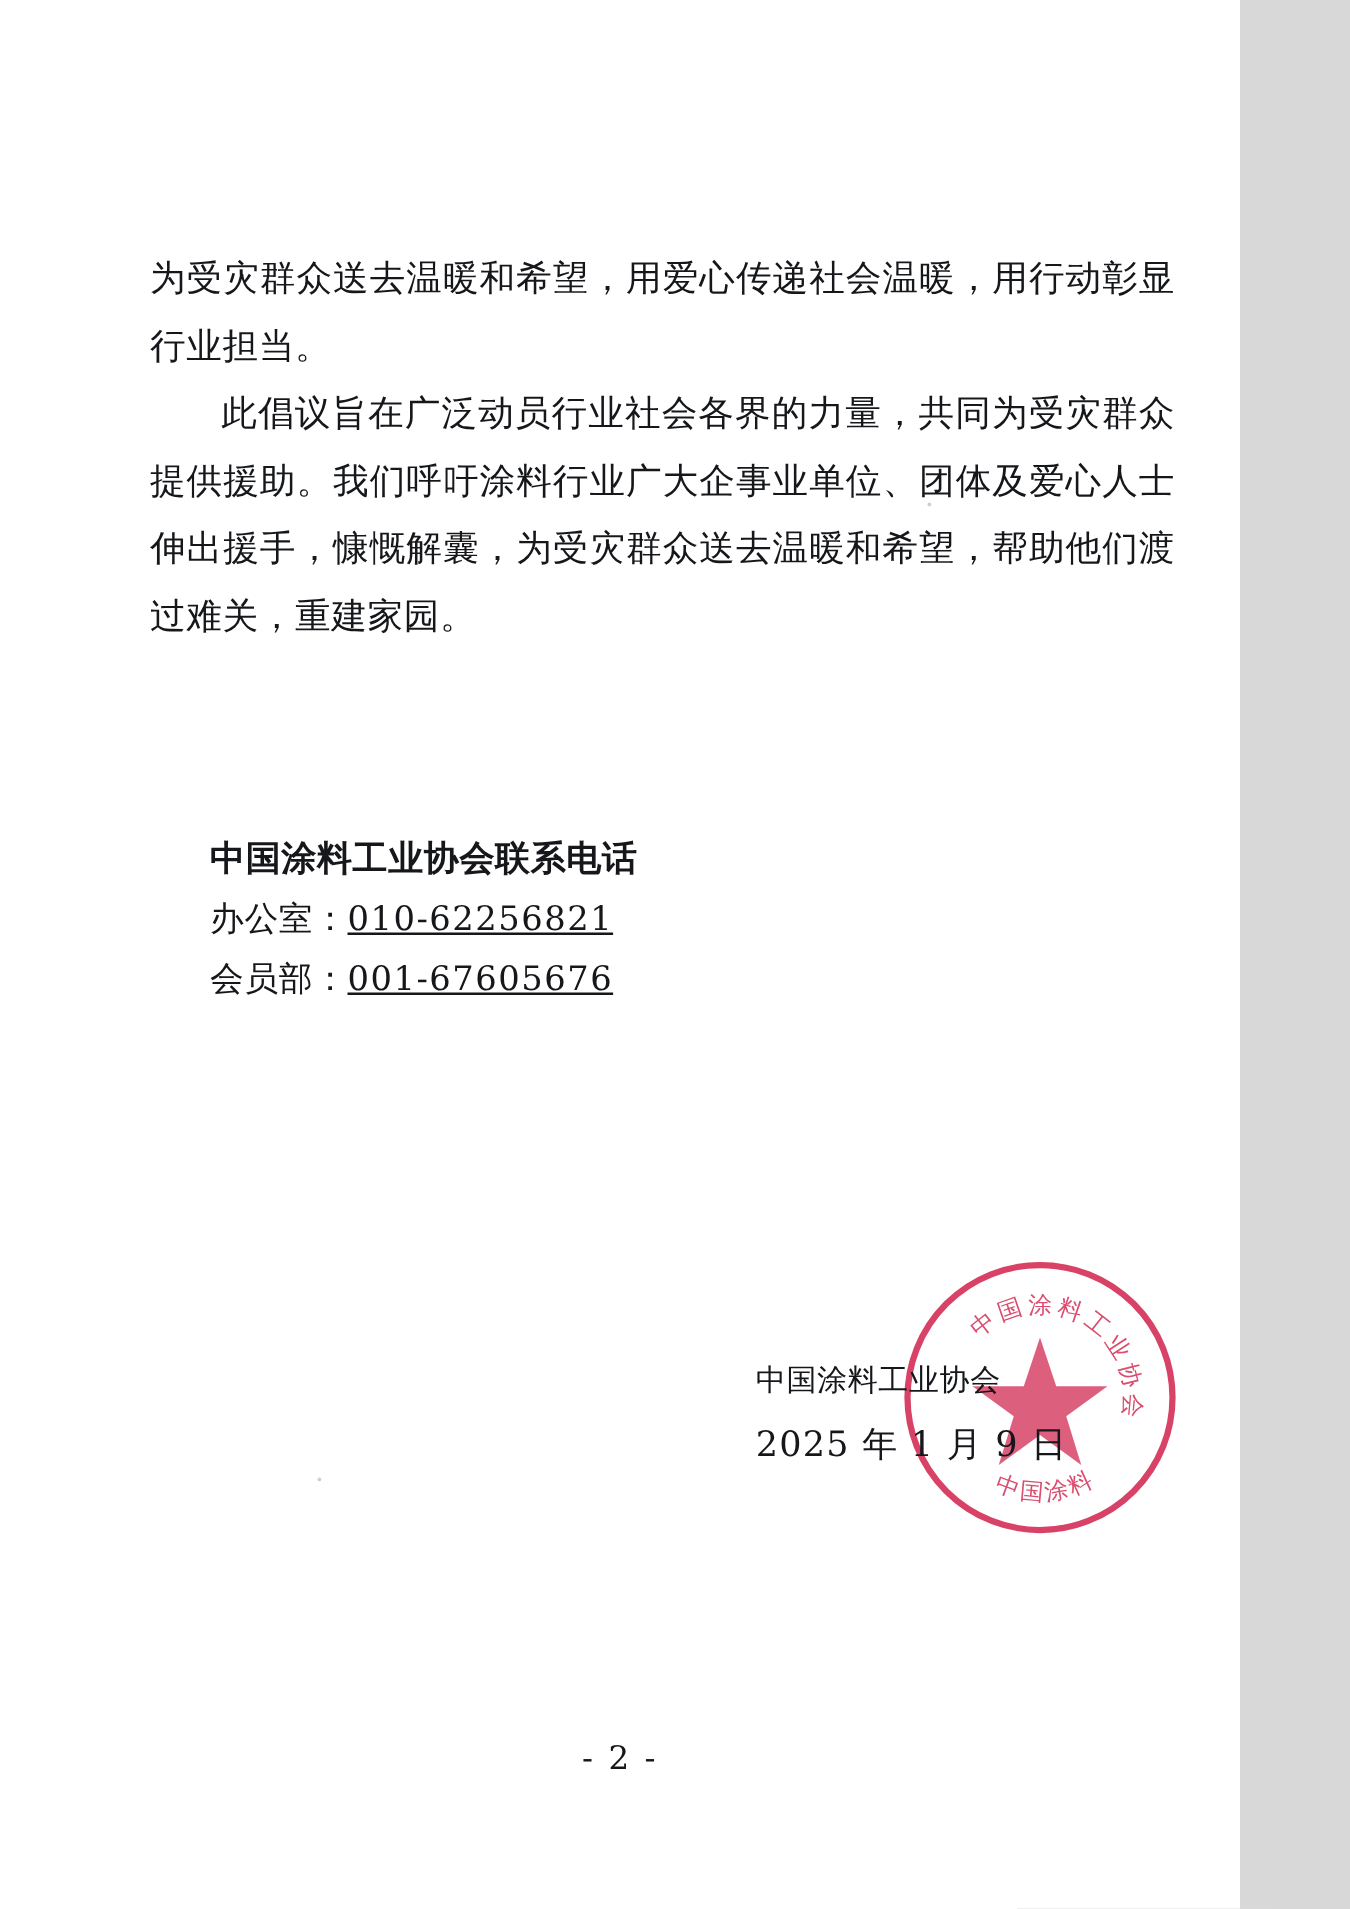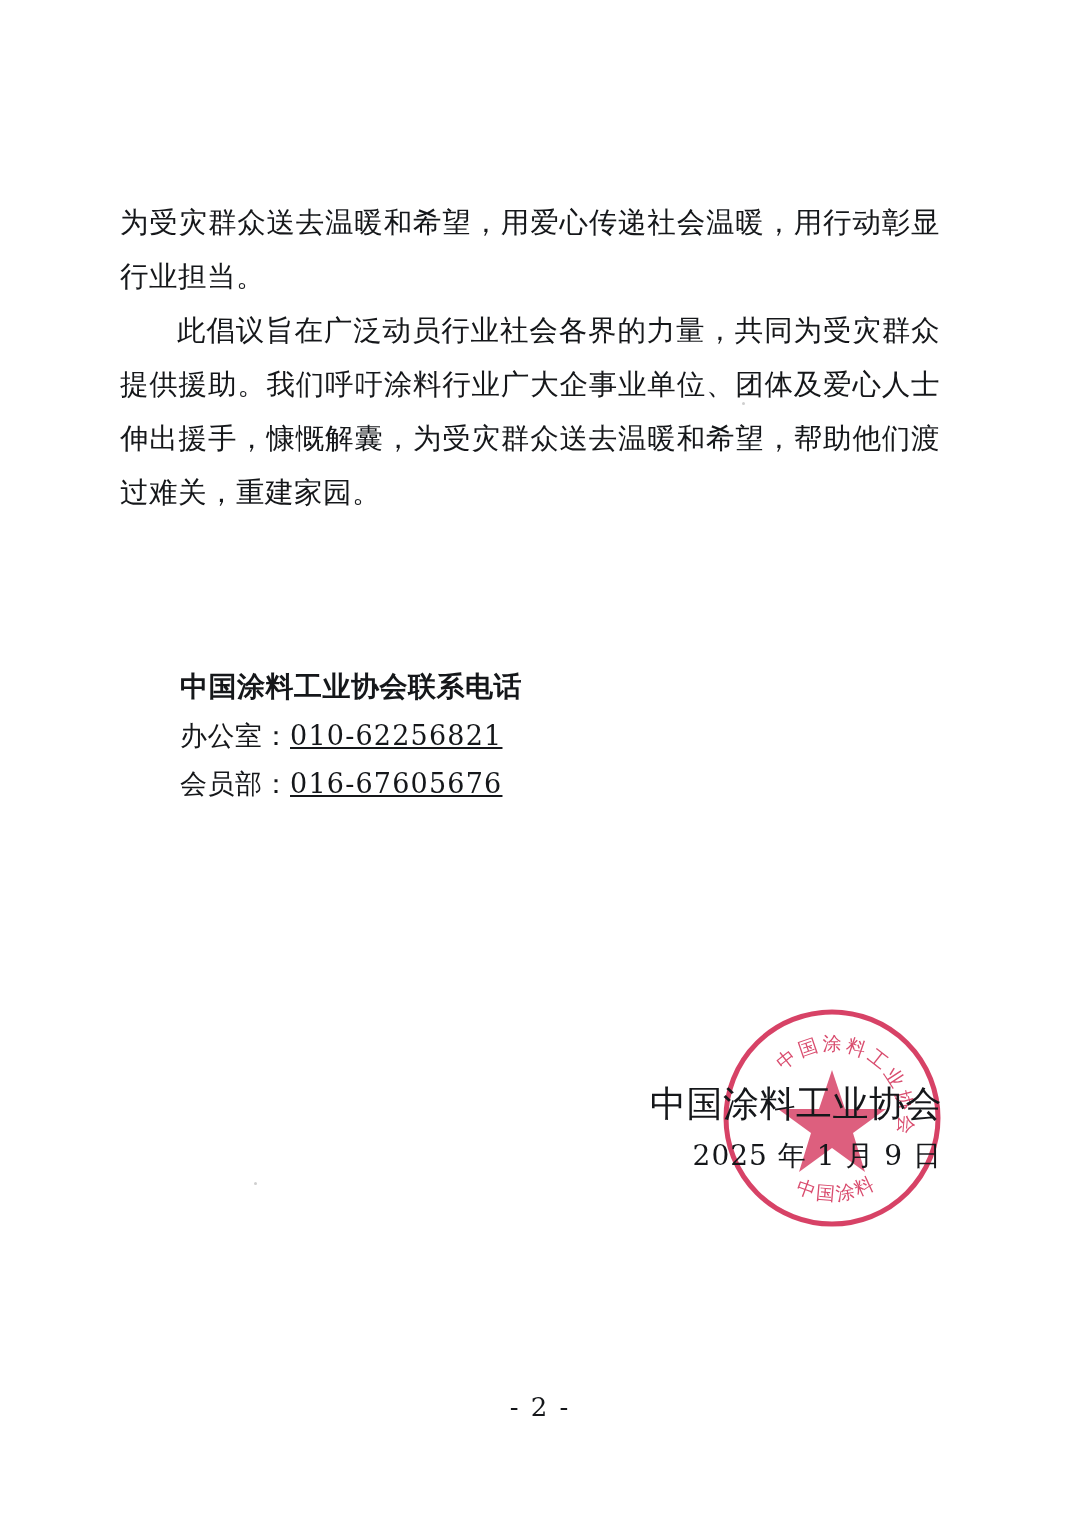--- a/index.html
+++ b/index.html
@@ -2,21 +2,21 @@
 <html><head>
 <meta charset="utf-8">
 <style>
   html, body {
     margin: 0;
     padding: 0;
     background: #d8d8d8;
   }
   .page {
     position: relative;
-    width: 1080px;
+    width: 992px;
     height: 1527px;
     background: #ffffff;
     overflow: hidden;
     font-family: "DejaVu Serif", "Liberation Serif", serif;
     color: #111111;
   }
   .content {
     position: absolute;
     left: 120px;
     top: 196px;
@@ -30,21 +30,21 @@
     text-justify: inter-ideograph;
     margin: 0;
     color: #15171a;
   }
   .indent {
     text-indent: 2em;
   }
 
   .contact-block {
     position: absolute;
-    left: 180px;
+    left: 168px;
     top: 662px;
     width: 700px;
   }
   .contact-title {
     font-size: 28px;
     line-height: 50px;
     font-weight: 700;
     color: #15171a;
     letter-spacing: 0.5px;
   }
@@ -61,21 +61,21 @@
   }
 
   .signature {
     position: absolute;
     right: 138px;
     top: 1078px;
     text-align: left;
     z-index: 3;
   }
   .sig-org {
-    font-size: 36px;
+    font-size: 24px;
     line-height: 52px;
     color: #15171a;
     letter-spacing: 0.5px;
     white-space: nowrap;
   }
   .sig-date {
     font-size: 28px;
     line-height: 52px;
     color: #15171a;
     letter-spacing: 1px;
@@ -123,21 +123,21 @@
     <p class="para">为受灾群众送去温暖和希望，用爱心传递社会温暖，用行动彰显行业担当。</p>
     <p class="para indent">此倡议旨在广泛动员行业社会各界的力量，共同为受灾群众提供援助。我们呼吁涂料行业广大企事业单位、团体及爱心人士伸出援手，慷慨解囊，为受灾群众送去温暖和希望，帮助他们渡过难关，重建家园。</p>
   </div>
 
   <div class="contact-block">
     <div class="contact-title">中国涂料工业协会联系电话</div>
     <div class="contact-line">
       <span>办公室：</span><span class="num">010-62256821</span>
     </div>
     <div class="contact-line">
-      <span>会员部：</span><span class="num">016-67605676</span>
+      <span>会员部：</span><span class="num">001-67605676</span>
     </div>
   </div>
 
   <div class="seal">
     <svg width="228" height="228" viewBox="0 0 228 228" xmlns="http://www.w3.org/2000/svg">
       <g fill="none" stroke="#d4335a" stroke-width="5">
         <circle cx="114" cy="114" r="106"></circle>
       </g>
       <g fill="#d4335a" opacity="0.85">
         <polygon points="114,66 127,105 168,105 135,129 147,168 114,144 81,168 93,129 60,105 101,105"></polygon>

